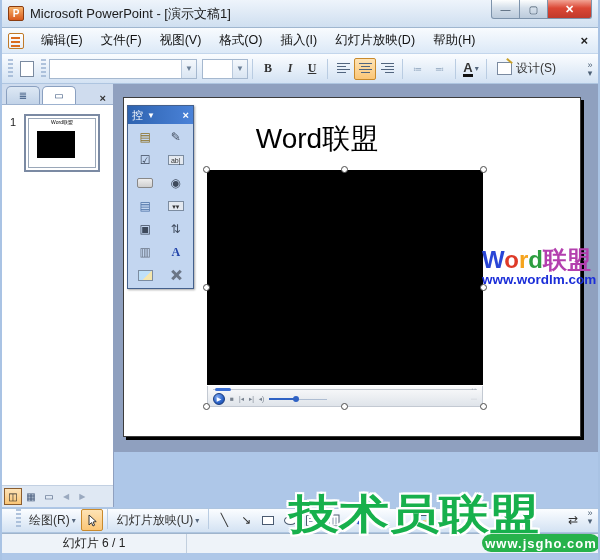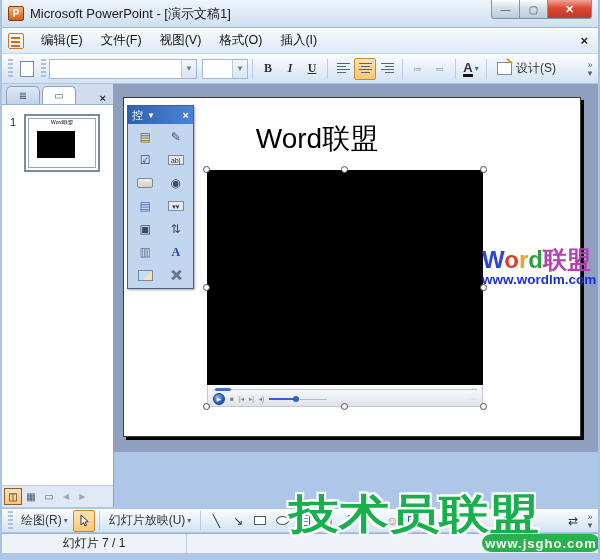--- a/index.html
+++ b/index.html
@@ -144,21 +144,21 @@
     border-top:1px solid #8fa0bf; }
   .notes-text { font-size:12px; color:#222; padding:6px 0 0 10px; }
   .notes-scroll { position:absolute; right:0; top:0; width:17px; height:100%; background:#eef2f8;
     border-left:1px solid #cdd8e6; display:flex; flex-direction:column; justify-content:space-between; }
   .sbtn { height:15px; display:flex; align-items:center; justify-content:center;
     font-size:7px; color:#55677d; background:linear-gradient(#fdfeff,#cfdcec); border:1px solid #aabccf; border-radius:2px; margin:1px; }
 
   
   .drawbar { position:absolute; left:0; top:508px; right:0; height:25px;
     background:linear-gradient(#fbfdff,#d3e2f3); border-top:1px solid #aec5e0; border-bottom:1px solid #aec5e0;
-    display:flex; align-items:center; padding-left:3px; font-size:12px; color:#222; }
+    display:flex; padding-left:11px; font-size:12px; color:#222; }
   .shape-rect { width:12px; height:9px; border:1px solid #4a5a70; background:#fff; }
   .shape-oval { width:13px; height:9px; border:1px solid #4a5a70; border-radius:50%; background:#fff; }
   .shape-box { width:12px; height:11px; border:1px solid #4a5a70; background:#fff; position:relative; }
   .shape-box::after { content:""; position:absolute; left:2px; top:2px; width:7px; height:1px;
     background:#8a99ad; box-shadow:0 3px 0 #8a99ad; }
   .wordart-a { font-family:"Liberation Serif",serif; font-weight:bold; font-style:italic;
     color:#2f55c8; font-size:14px; text-shadow:1px 1px 0 #9db0e0; }
   .pic-shape { width:13px; height:10px; border:1px solid #4a5a70; background:linear-gradient(160deg,#bfe0f8 55%,#e8d48a 55%); }
 
   
@@ -192,20 +192,22 @@
     </div>
   </div>
 
   <div class="menubar">
     <div class="menu-doc-icon"></div>
     <span class="menu-item">编辑(E)</span>
     <span class="menu-item">文件(F)</span>
     <span class="menu-item">视图(V)</span>
     <span class="menu-item">格式(O)</span>
     <span class="menu-item">插入(I)</span>
+    <span class="menu-item">幻灯片放映(D)</span>
+    <span class="menu-item">帮助(H)</span>
     <span class="menu-close">×</span>
   </div>
 
   <div class="fmtbar">
     <div class="grip"></div>
     <div class="tbtn">
         <span class="page-icon"></span>
       </div>
     <div class="grip"></div>
     <div class="combo" style="width:148px">
@@ -429,21 +431,21 @@
     <div class="tbtn" style="margin-left:auto">
         <span>⇄</span>
       </div>
     <div class="overflow-col" style="margin-left:0">
         <span>»</span>
         <span>▾</span>
       </div>
   </div>
 
   <div class="statusbar">
-    <div class="scell c1">幻灯片 7 / 1</div>
+    <div class="scell c1">幻灯片 6 / 1</div>
   </div>
 
   <div class="win-bottom"></div>
 
   <div class="site-wm-text" style="color: rgb(23, 176, 76);">技术员联盟</div>
   <div class="site-wm-pill">www.jsgho.com</div>
 
 </div>
 
 </body></html>

